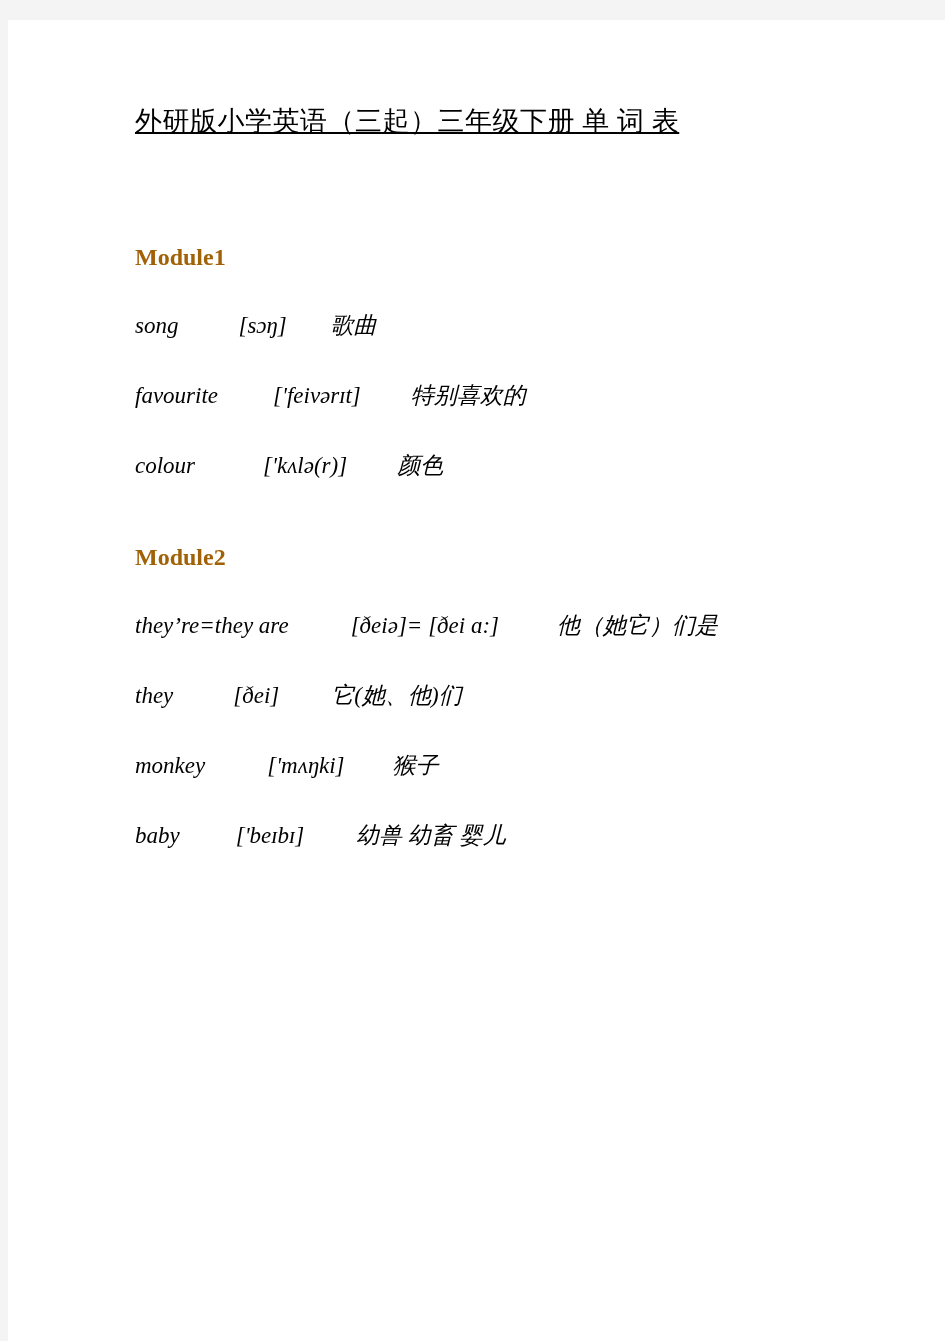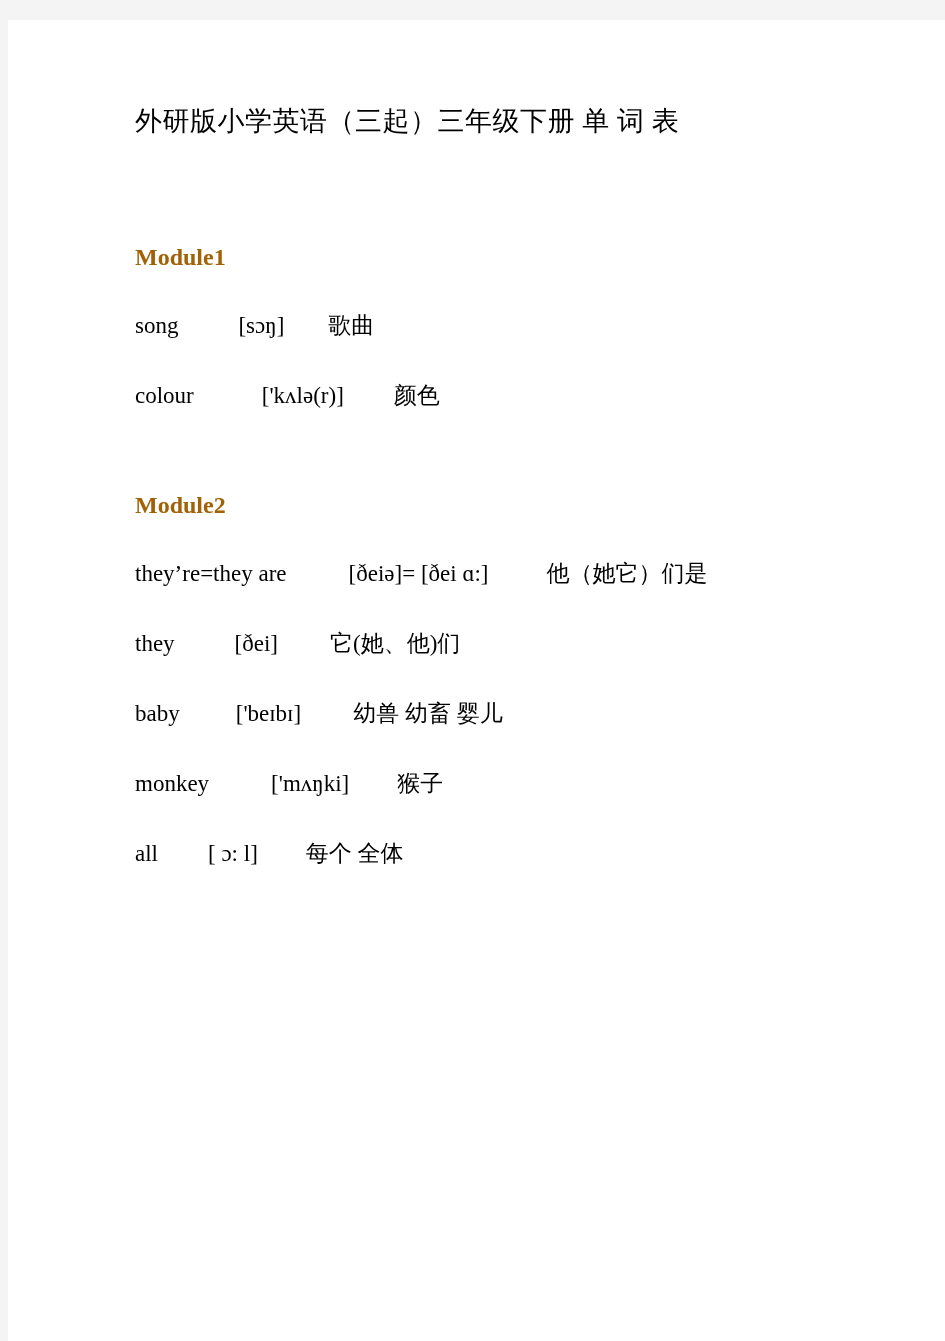--- a/index.html
+++ b/index.html
@@ -45,41 +45,43 @@
 
   .doc-title {
     margin: 0;
     padding-top: 85px;
     font-size: 27px;
     font-weight: normal;
     color: #000000;
     letter-spacing: 0.5px;
     line-height: 1.25;
     white-space: pre;
+    text-decoration: underline;
   }
 
   .module-block {
     margin: 0;
   }
   .module-1 { margin-top: 106px; }
-  .module-2 { margin-top: 62px; }
+  .module-2 { margin-top: 44px; }
 
   .module-heading {
     font-size: 24px;
     font-weight: bold;
     color: #a16207;
     line-height: 1.0;
     margin: 0 0 22px 0;
     letter-spacing: 0px;
   }
 
   .word-list {
     list-style: none;
     margin: 0;
     padding: 0;
+    font-style: italic;
   }
 
   .word-row {
     font-size: 23px;
     color: #000000;
     line-height: 70px;
     height: 70px;
     white-space: pre;
     display: block;
   }
@@ -97,28 +99,28 @@
 <div class="page-edge-left"></div>
 
 <div class="sheet">
 
   <h1 class="doc-title">外研版小学英语（三起）三年级下册 单 词 表</h1>
 
   <section class="module-block module-1">
     <div class="module-heading">Module1</div>
     <div class="word-list" id="list-0">
         <div class="word-row"><span class="word-term">song</span><span class="gap" style="width: 60px;"></span><span class="word-phon">[sɔŋ]</span><span class="gap" style="width: 44px;"></span><span class="word-meaning">歌曲</span></div>
+        <div class="word-row"><span class="word-term">favourite</span><span class="gap" style="width: 55px;"></span><span class="word-phon">['feivərɪt]</span><span class="gap" style="width: 50px;"></span><span class="word-meaning">特别喜欢的</span></div>
         <div class="word-row"><span class="word-term">colour</span><span class="gap" style="width: 68px;"></span><span class="word-phon">['kʌlə(r)]</span><span class="gap" style="width: 50px;"></span><span class="word-meaning">颜色</span></div>
       </div>
   </section>
 
   <section class="module-block module-2">
     <div class="module-heading">Module2</div>
     <div class="word-list" id="list-1">
         <div class="word-row"><span class="word-term">they’re=they are</span><span class="gap" style="width: 62px;"></span><span class="word-phon">[ðeiə]= [ðei ɑ:]</span><span class="gap" style="width: 58px;"></span><span class="word-meaning">他（她它）们是</span></div>
         <div class="word-row"><span class="word-term">they</span><span class="gap" style="width: 60px;"></span><span class="word-phon">[ðei]</span><span class="gap" style="width: 52px;"></span><span class="word-meaning">它(她、他)们</span></div>
+        <div class="word-row"><span class="word-term">monkey</span><span class="gap" style="width: 62px;"></span><span class="word-phon">['mʌŋki]</span><span class="gap" style="width: 48px;"></span><span class="word-meaning">猴子</span></div>
         <div class="word-row"><span class="word-term">baby</span><span class="gap" style="width: 56px;"></span><span class="word-phon">['beɪbɪ]</span><span class="gap" style="width: 52px;"></span><span class="word-meaning">幼兽 幼畜 婴儿</span></div>
-        <div class="word-row"><span class="word-term">monkey</span><span class="gap" style="width: 62px;"></span><span class="word-phon">['mʌŋki]</span><span class="gap" style="width: 48px;"></span><span class="word-meaning">猴子</span></div>
-        <div class="word-row"><span class="word-term">all</span><span class="gap" style="width: 50px;"></span><span class="word-phon">[ ɔ: l]</span><span class="gap" style="width: 48px;"></span><span class="word-meaning">每个 全体</span></div>
       </div>
   </section>
 
 </div>
 
 </body></html>

